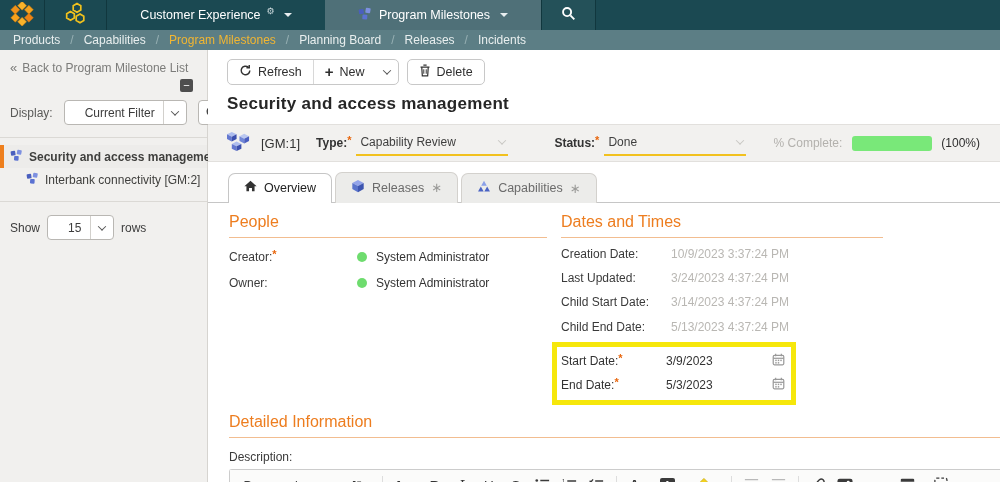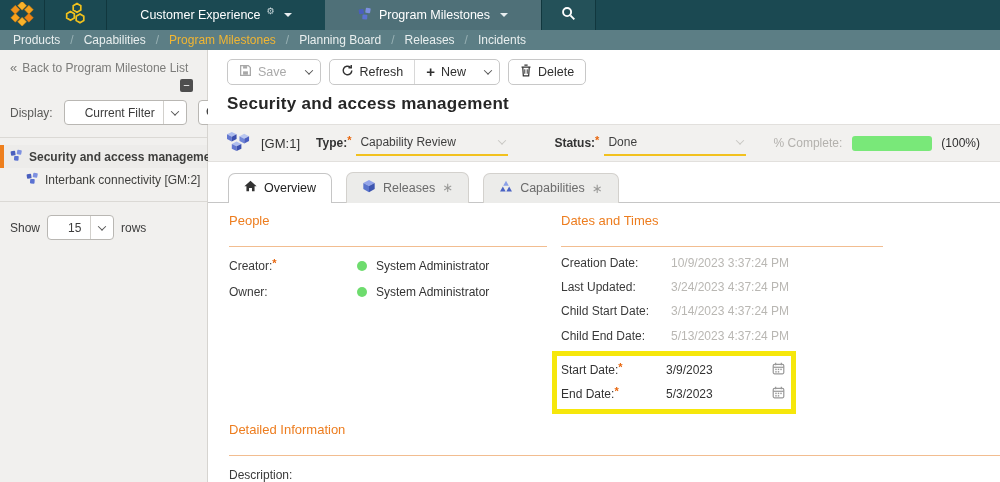--- a/index.html
+++ b/index.html
@@ -75,32 +75,32 @@
   .inline-sel { display:flex; align-items:center; justify-content:space-between;
     border-bottom:2px solid #f2c11e; height:25px; padding:0 3px 0 4px; cursor:pointer; color:#3f3f3f; }
   .inline-sel .chv { border-color:#c9c7c3; }
   .type-sel { width:152px; margin-right:46px; }
   .status-sel { width:142px; }
   .pc-label { color:#b3b1ad; margin-left:auto; margin-right:10px; }
   .pbar { width:80px; height:15px; border-radius:3px; background:#e4e2df; overflow:hidden; }
   .pfill { height:100%; background:#79e879; }
   .pc-val { margin-left:9px; color:#2e2e2e; }
 
-  .tabs { display:flex; gap:14px; padding:10px 0 0 20px; border-bottom:1px solid #c6c6c6; align-items:flex-end; }
+  .tabs { display:flex; gap:3px; padding:10px 0 0 20px; border-bottom:1px solid #c6c6c6; align-items:flex-end; }
   .tab { display:flex; align-items:center; gap:7px; padding:6px 15px 7px; background:#ececea;
     border:1px solid #d3d1cd; border-bottom:none; border-radius:7px 7px 0 0; color:#6b6b6b;
     font-size:12.5px; margin-bottom:-1px; cursor:pointer; }
   .tab.active { background:#fff; color:#222; border-color:#c6c6c6; padding-bottom:8px; }
   .ast { color:#9a9a98; font-size:13px; }
 
   .content { padding:10px 0 0 21px; flex:1; display:flex; flex-direction:column; min-height:0; }
   .cols { display:flex; }
   .col-people { width:318px; margin-right:14px; }
   .col-dates { width:322px; }
-  .sec-h { color:#ed7d1f; font-size:13px; padding-bottom:18px; border-bottom:1px solid #f2bd90; margin:0 0 4px; }
+  .sec-h { color:#ed7d1f; font-size:16px; padding-bottom:6px; border-bottom:1px solid #f2bd90; margin:0 0 4px; }
   .prow { display:flex; align-items:center; margin-top:12px; }
   .prow .lbl { width:128px; color:#3a3a3a; }
   .pval { display:flex; align-items:center; color:#333; }
   .dot { width:10px; height:10px; border-radius:50%; background:#6edc6e; margin-right:9px; }
   .drow { display:flex; align-items:center; height:24.2px; }
   .drow .lbl { width:110px; color:#3a3a3a; }
   .drow .val { color:#b9b7b3; }
   .hl-box { border:5px solid #f6e70b; margin:3px 0 0 -9px; padding:2px 6px 3px 4px; width:244px; }
   .hrow { display:flex; align-items:center; height:24px; }
   .hrow .lbl { width:105px; color:#333; }
@@ -263,35 +263,20 @@
           </span>
       </div>
       <span>rows</span>
     </div>
   </div>
 
   <div class="main">
 
     <div class="toolbar">
       <div class="bgroup">
-        <button class="tbtn disabled">
-          <span>
-            <svg width="13" height="13" viewBox="0 0 16 16">
-              <path d="M2 2h9.5L14 4.5V14H2z" fill="none" stroke="#a8a8a8" stroke-width="1.6"></path>
-              <rect x="5" y="9" width="6" height="4.2" fill="#a8a8a8"></rect>
-              <rect x="5" y="2.6" width="5" height="3" fill="#a8a8a8"></rect>
-            </svg>
-          </span>
-          <span>Save</span>
-        </button>
-        <button class="dd">
-            <span class="chv"></span>
-          </button>
-      </div>
-      <div class="bgroup">
         <button class="tbtn">
           <span>
             <svg width="13" height="13" viewBox="0 0 16 16">
               <path d="M13.3 8a5.3 5.3 0 1 1-1.7-3.9" fill="none" stroke="#333" stroke-width="1.8"></path>
               <path d="M12.6 1.2v3.4H9.2" fill="none" stroke="#333" stroke-width="1.8"></path>
             </svg>
           </span>
           <span>Refresh</span>
         </button>
         <button class="tbtn">

